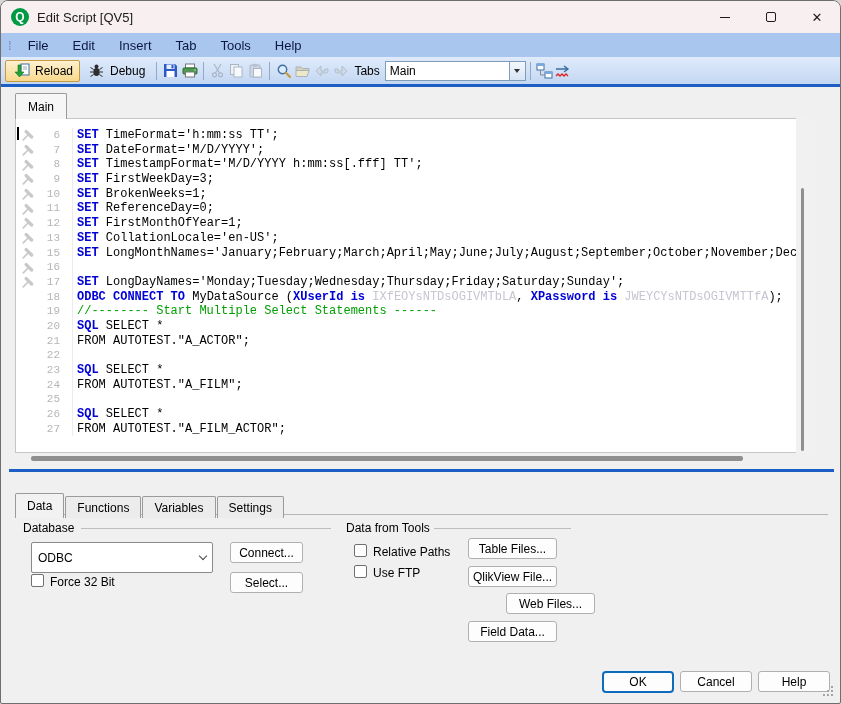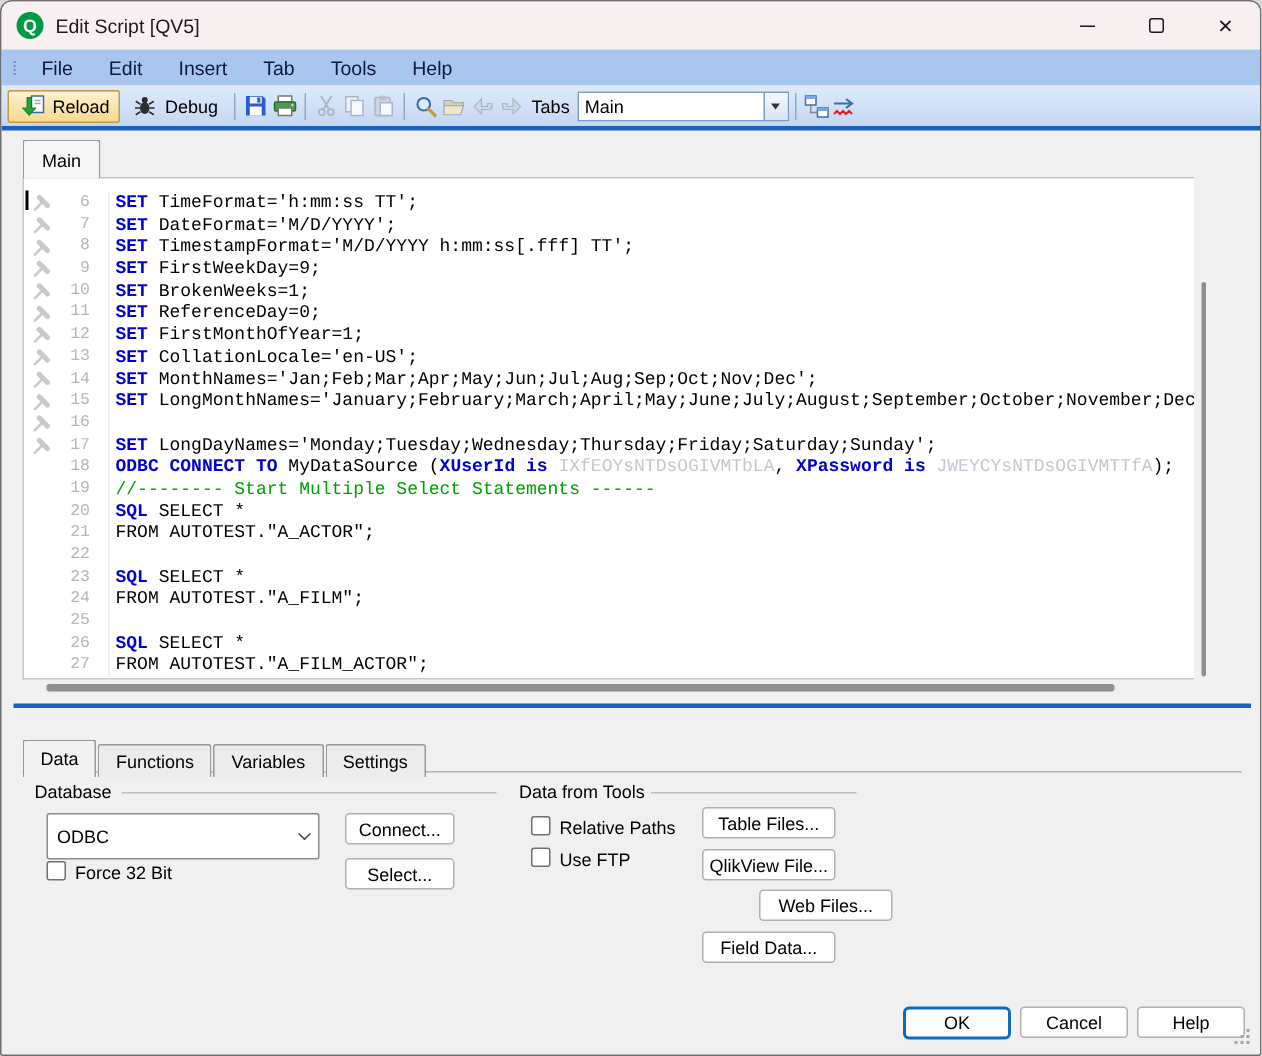--- a/index.html
+++ b/index.html
@@ -258,41 +258,37 @@
             <path d="M1.3 10.8 L6 6" stroke="#c9c9c9" stroke-width="1.7" stroke-linecap="round"></path>
             <path d="M4.2 2.6 L9.6 8" stroke="#c9c9c9" stroke-width="3.4" stroke-linecap="round"></path>
           </svg></span><span class="g-num">7</span><span class="g-sp"></span><span class="g-code"><span class="seg-k">SET</span><span class="seg-p"> DateFormat='M/D/YYYY';</span></span></div>
       <div class="line-row"><span class="g-icon"><svg width="12" height="12" viewBox="0 0 12 12">
             <path d="M1.3 10.8 L6 6" stroke="#c9c9c9" stroke-width="1.7" stroke-linecap="round"></path>
             <path d="M4.2 2.6 L9.6 8" stroke="#c9c9c9" stroke-width="3.4" stroke-linecap="round"></path>
           </svg></span><span class="g-num">8</span><span class="g-sp"></span><span class="g-code"><span class="seg-k">SET</span><span class="seg-p"> TimestampFormat='M/D/YYYY h:mm:ss[.fff] TT';</span></span></div>
       <div class="line-row"><span class="g-icon"><svg width="12" height="12" viewBox="0 0 12 12">
             <path d="M1.3 10.8 L6 6" stroke="#c9c9c9" stroke-width="1.7" stroke-linecap="round"></path>
             <path d="M4.2 2.6 L9.6 8" stroke="#c9c9c9" stroke-width="3.4" stroke-linecap="round"></path>
-          </svg></span><span class="g-num">9</span><span class="g-sp"></span><span class="g-code"><span class="seg-k">SET</span><span class="seg-p"> FirstWeekDay=9;</span></span></div>
+          </svg></span><span class="g-num">9</span><span class="g-sp"></span><span class="g-code"><span class="seg-k">SET</span><span class="seg-p"> FirstWeekDay=3;</span></span></div>
       <div class="line-row"><span class="g-icon"><svg width="12" height="12" viewBox="0 0 12 12">
             <path d="M1.3 10.8 L6 6" stroke="#c9c9c9" stroke-width="1.7" stroke-linecap="round"></path>
             <path d="M4.2 2.6 L9.6 8" stroke="#c9c9c9" stroke-width="3.4" stroke-linecap="round"></path>
           </svg></span><span class="g-num">10</span><span class="g-sp"></span><span class="g-code"><span class="seg-k">SET</span><span class="seg-p"> BrokenWeeks=1;</span></span></div>
       <div class="line-row"><span class="g-icon"><svg width="12" height="12" viewBox="0 0 12 12">
             <path d="M1.3 10.8 L6 6" stroke="#c9c9c9" stroke-width="1.7" stroke-linecap="round"></path>
             <path d="M4.2 2.6 L9.6 8" stroke="#c9c9c9" stroke-width="3.4" stroke-linecap="round"></path>
           </svg></span><span class="g-num">11</span><span class="g-sp"></span><span class="g-code"><span class="seg-k">SET</span><span class="seg-p"> ReferenceDay=0;</span></span></div>
       <div class="line-row"><span class="g-icon"><svg width="12" height="12" viewBox="0 0 12 12">
             <path d="M1.3 10.8 L6 6" stroke="#c9c9c9" stroke-width="1.7" stroke-linecap="round"></path>
             <path d="M4.2 2.6 L9.6 8" stroke="#c9c9c9" stroke-width="3.4" stroke-linecap="round"></path>
           </svg></span><span class="g-num">12</span><span class="g-sp"></span><span class="g-code"><span class="seg-k">SET</span><span class="seg-p"> FirstMonthOfYear=1;</span></span></div>
       <div class="line-row"><span class="g-icon"><svg width="12" height="12" viewBox="0 0 12 12">
             <path d="M1.3 10.8 L6 6" stroke="#c9c9c9" stroke-width="1.7" stroke-linecap="round"></path>
             <path d="M4.2 2.6 L9.6 8" stroke="#c9c9c9" stroke-width="3.4" stroke-linecap="round"></path>
           </svg></span><span class="g-num">13</span><span class="g-sp"></span><span class="g-code"><span class="seg-k">SET</span><span class="seg-p"> CollationLocale='en-US';</span></span></div>
-      <div class="line-row"><span class="g-icon"><svg width="12" height="12" viewBox="0 0 12 12">
-            <path d="M1.3 10.8 L6 6" stroke="#c9c9c9" stroke-width="1.7" stroke-linecap="round"></path>
-            <path d="M4.2 2.6 L9.6 8" stroke="#c9c9c9" stroke-width="3.4" stroke-linecap="round"></path>
-          </svg></span><span class="g-num">14</span><span class="g-sp"></span><span class="g-code"><span class="seg-k">SET</span><span class="seg-p"> MonthNames='Jan;Feb;Mar;Apr;May;Jun;Jul;Aug;Sep;Oct;Nov;Dec';</span></span></div>
       <div class="line-row"><span class="g-icon"><svg width="12" height="12" viewBox="0 0 12 12">
             <path d="M1.3 10.8 L6 6" stroke="#c9c9c9" stroke-width="1.7" stroke-linecap="round"></path>
             <path d="M4.2 2.6 L9.6 8" stroke="#c9c9c9" stroke-width="3.4" stroke-linecap="round"></path>
           </svg></span><span class="g-num">15</span><span class="g-sp"></span><span class="g-code"><span class="seg-k">SET</span><span class="seg-p"> LongMonthNames='January;February;March;April;May;June;July;August;September;October;November;December';</span></span></div>
       <div class="line-row"><span class="g-icon"><svg width="12" height="12" viewBox="0 0 12 12">
             <path d="M1.3 10.8 L6 6" stroke="#c9c9c9" stroke-width="1.7" stroke-linecap="round"></path>
             <path d="M4.2 2.6 L9.6 8" stroke="#c9c9c9" stroke-width="3.4" stroke-linecap="round"></path>
           </svg></span><span class="g-num">16</span><span class="g-sp"></span></div>
       <div class="line-row"><span class="g-icon"><svg width="12" height="12" viewBox="0 0 12 12">
             <path d="M1.3 10.8 L6 6" stroke="#c9c9c9" stroke-width="1.7" stroke-linecap="round"></path>

